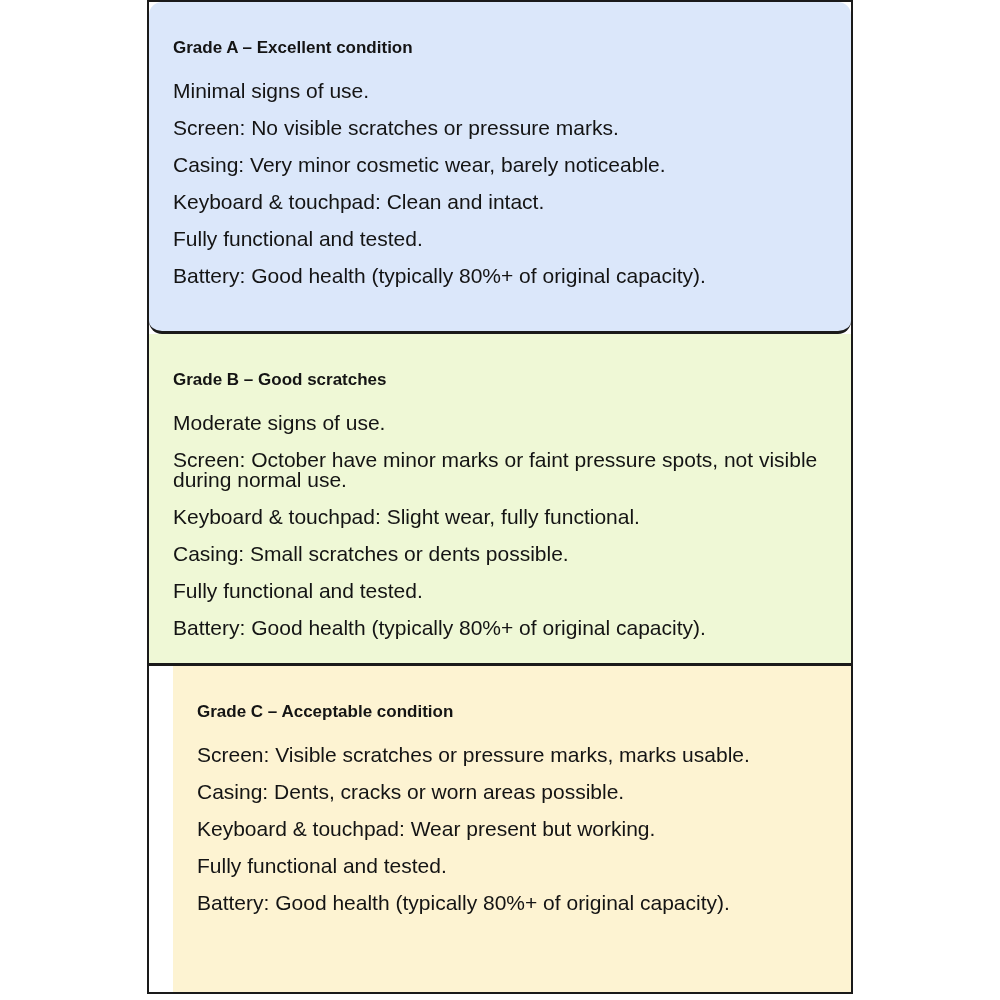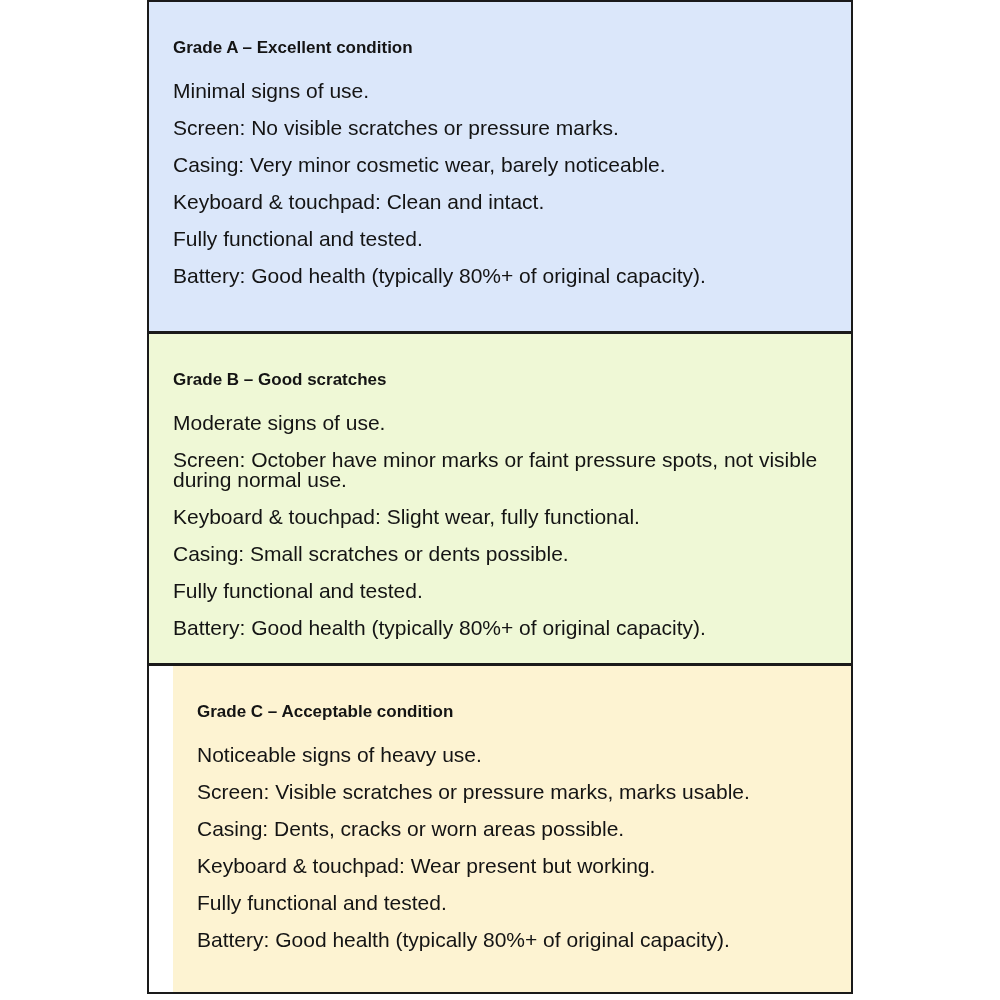--- a/index.html
+++ b/index.html
@@ -43,21 +43,21 @@
     line-height: 20px;
     font-weight: 400;
     margin: 0 0 17px 0;
   }
 </style>
 </head>
 <body>
 
 <div class="container">
 
-  <section class="panel panel-a" style="background: rgb(219, 231, 250);">
+  <section class="panel panel-a" style="background: rgb(219, 231, 250); border-radius: 13px;">
     <h2 class="panel-title">Grade A – Excellent condition</h2>
     <p class="line">Minimal signs of use.</p>
     <p class="line">Screen: No visible scratches or pressure marks.</p>
     <p class="line">Casing: Very minor cosmetic wear, barely noticeable.</p>
     <p class="line">Keyboard &amp; touchpad: Clean and intact.</p>
     <p class="line">Fully functional and tested.</p>
     <p class="line">Battery: Good health (typically 80%+ of original capacity).</p>
   </section>
 
   <section class="panel panel-b" style="background: rgb(239, 248, 214);">
@@ -65,21 +65,20 @@
     <p class="line">Moderate signs of use.</p>
     <p class="line">Screen: October have minor marks or faint pressure spots, not visible during normal use.</p>
     <p class="line">Keyboard &amp; touchpad: Slight wear, fully functional.</p>
     <p class="line">Casing: Small scratches or dents possible.</p>
     <p class="line">Fully functional and tested.</p>
     <p class="line">Battery: Good health (typically 80%+ of original capacity).</p>
   </section>
 
   <section class="panel panel-c" style="background: rgb(253, 243, 210); margin-left: 24px;">
     <h2 class="panel-title">Grade C – Acceptable condition</h2>
-    <p class="line">Noticeable signs of heavy use.</p>
     <p class="line">Screen: Visible scratches or pressure marks, marks usable.</p>
     <p class="line">Casing: Dents, cracks or worn areas possible.</p>
     <p class="line">Keyboard &amp; touchpad: Wear present but working.</p>
     <p class="line">Fully functional and tested.</p>
     <p class="line">Battery: Good health (typically 80%+ of original capacity).</p>
   </section>
 
 </div>
 
 </body></html>

